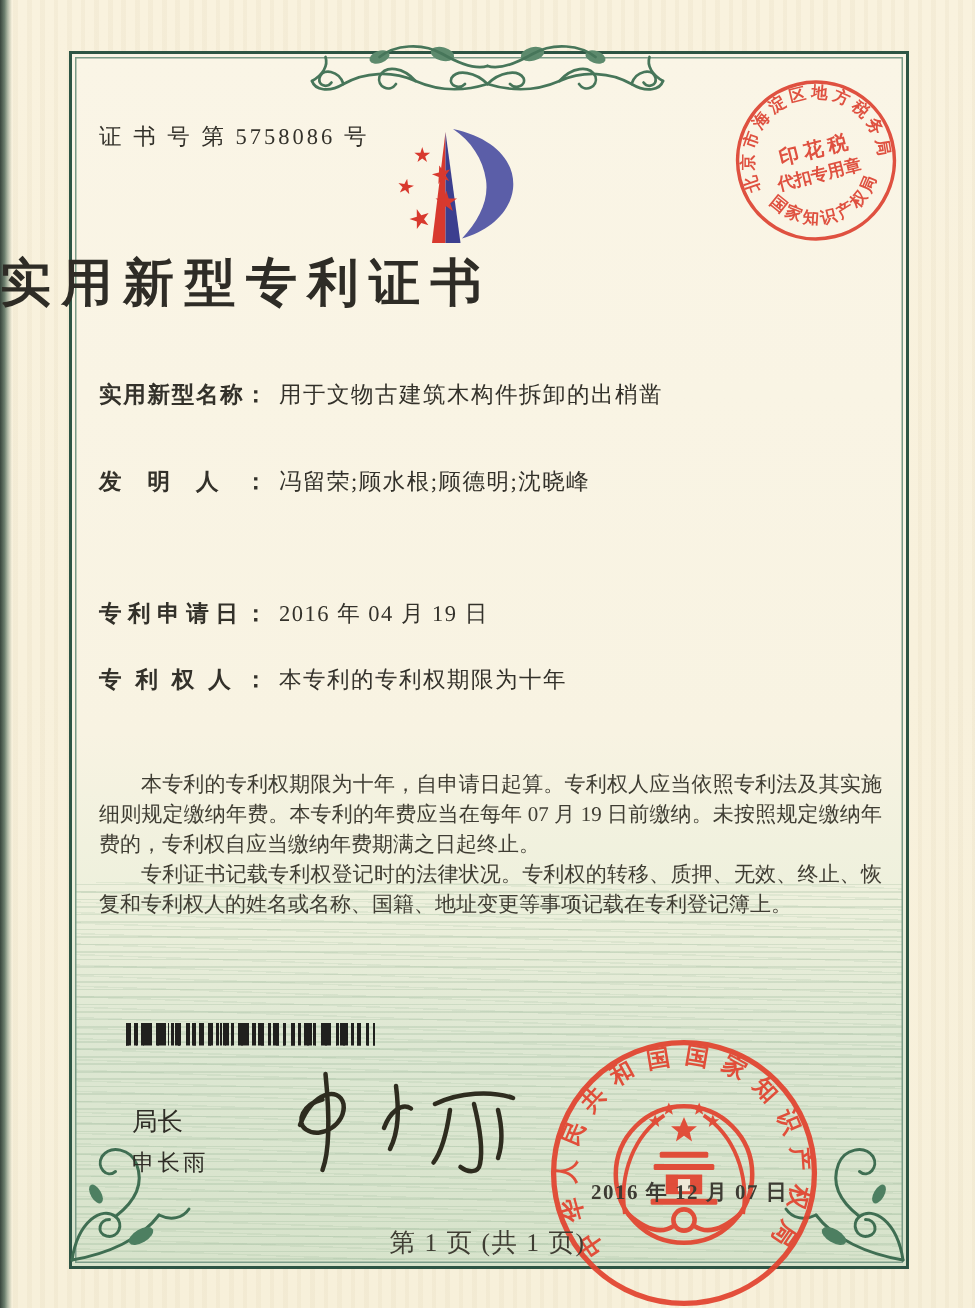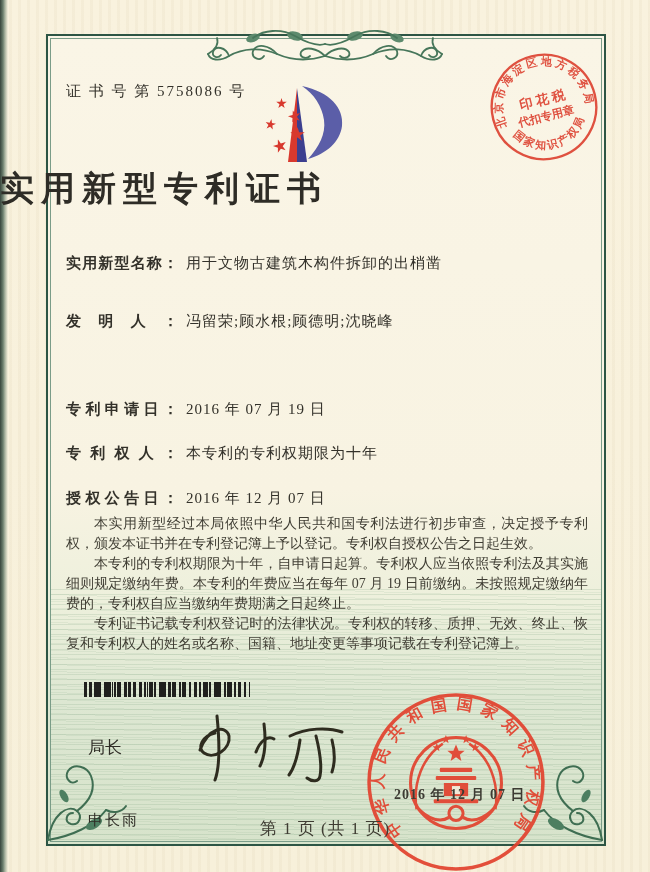--- a/index.html
+++ b/index.html
@@ -31,21 +31,21 @@
   .field .val{margin-left:8px;letter-spacing:1px;}
   .body-text{position:absolute;left:66px;top:514px;width:522px;font-size:14px;
     line-height:20px;text-align:justify;color:#3f3d33;}
   .body-text p{margin:0;text-indent:2em;}
   .barcode{position:absolute;left:84px;top:682px;width:166px;height:15px;
     background:
       repeating-linear-gradient(90deg,#20201e 0 2px,transparent 2px 5px),
       repeating-linear-gradient(90deg,#20201e 0 1px,transparent 1px 7px),
       repeating-linear-gradient(90deg,#20201e 0 3px,transparent 3px 11px);}
   .sign-title{position:absolute;left:88px;top:736px;font-size:17px;color:#2f2d26;}
-  .sign-name{position:absolute;left:88px;top:811px;font-size:15px;color:#2f2d26;letter-spacing:2px;font-family:Liberation Mono, monospace;}
+  .sign-name{position:absolute;left:88px;top:766px;font-size:15px;color:#2f2d26;letter-spacing:2px;font-family:Liberation Mono, monospace;}
   .signature{position:absolute;left:178px;top:706px;}
   .logo{position:absolute;left:252px;top:84px;width:100px;height:82px;}
   .star{position:absolute;background:#d8392e;
     clip-path:polygon(50% 0%,61% 35%,98% 35%,68% 57%,79% 91%,50% 70%,21% 91%,32% 57%,2% 35%,39% 35%);}
   .tax-stamp{position:absolute;left:487px;top:50px;transform:rotate(-14deg);opacity:.92;}
   .office-seal{position:absolute;left:364px;top:690px;opacity:.92;}
   .seal-date{position:absolute;left:394px;top:786px;font-size:14px;font-weight:600;
     letter-spacing:1px;color:#3d3b33;z-index:5;}
   .footer{position:absolute;left:0;top:817px;width:650px;text-align:center;
     font-size:17px;color:#3f3d33;letter-spacing:1px;}
@@ -131,31 +131,27 @@
 
   <div class="title">实用新型专利证书</div>
 
   <div class="field" style="top:254px;">
     <span class="lab">实用新型名称：</span><span class="val">用于文物古建筑木构件拆卸的出梢凿</span>
   </div>
   <div class="field" style="top:312px;">
     <span class="lab">发明人：</span><span class="val">冯留荣;顾水根;顾德明;沈晓峰</span>
   </div>
   <div class="field" style="top:400px;">
-    <span class="lab">专利申请日：</span><span class="val">2016 年 07 月 19 日</span>
+    <span class="lab">专利申请日：</span><span class="val">2016 年 04 月 19 日</span>
   </div>
   <div class="field" style="top:444px;">
     <span class="lab">专利权人：</span><span class="val">本专利的专利权期限为十年</span>
   </div>
-  <div class="field" style="top:489px;">
-    <span class="lab">授权公告日：</span><span class="val">2016 年 12 月 07 日</span>
-  </div>
 
   <div class="body-text">
-    <p>本实用新型经过本局依照中华人民共和国专利法进行初步审查，决定授予专利权，颁发本证书并在专利登记簿上予以登记。专利权自授权公告之日起生效。</p>
     <p>本专利的专利权期限为十年，自申请日起算。专利权人应当依照专利法及其实施细则规定缴纳年费。本专利的年费应当在每年 07 月 19 日前缴纳。未按照规定缴纳年费的，专利权自应当缴纳年费期满之日起终止。</p>
     <p>专利证书记载专利权登记时的法律状况。专利权的转移、质押、无效、终止、恢复和专利权人的姓名或名称、国籍、地址变更等事项记载在专利登记簿上。</p>
   </div>
 
   <div class="barcode"></div>
 
   <div class="sign-title">局长</div>
   <div class="sign-name">申长雨</div>
 
   <svg class="signature" width="190" height="92" viewBox="0 0 190 92">

